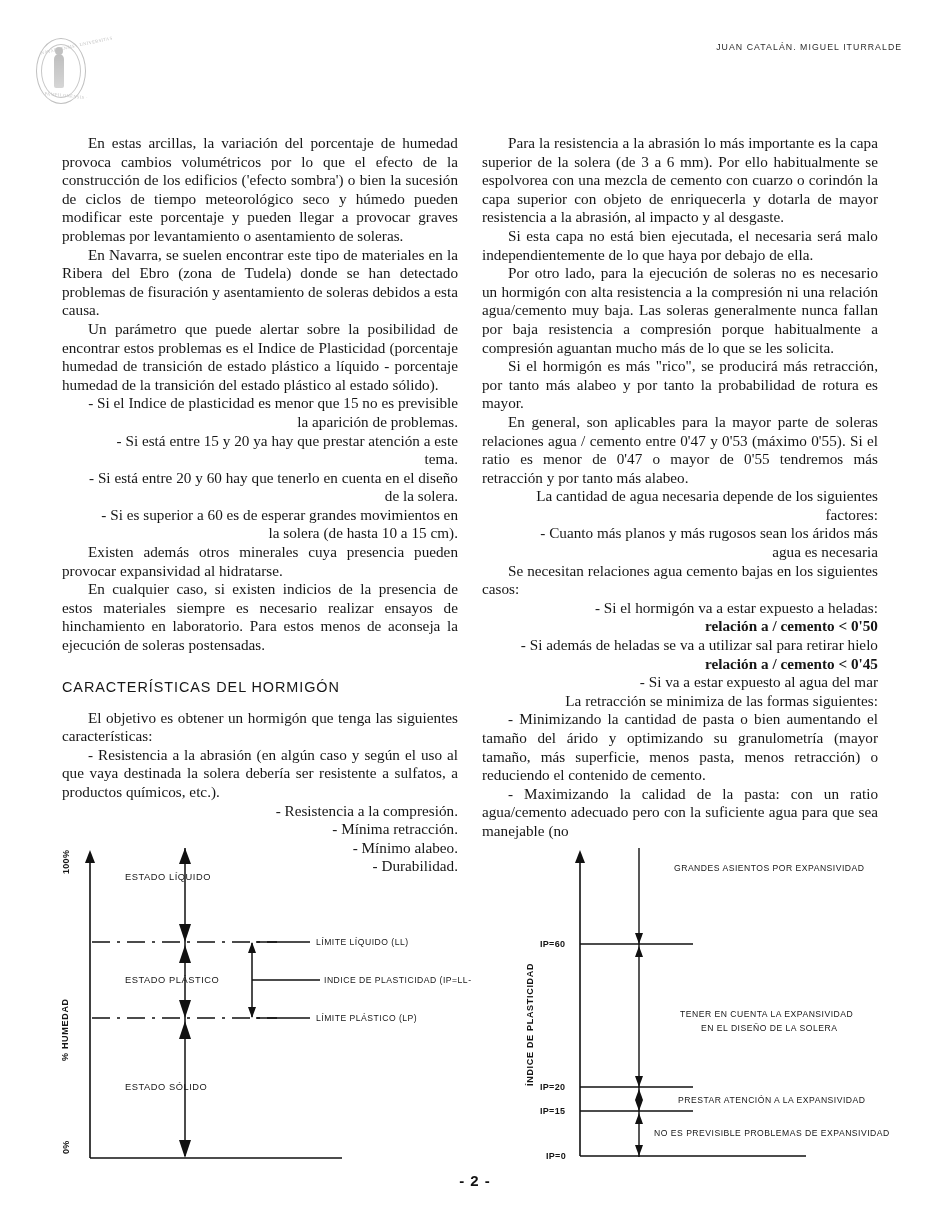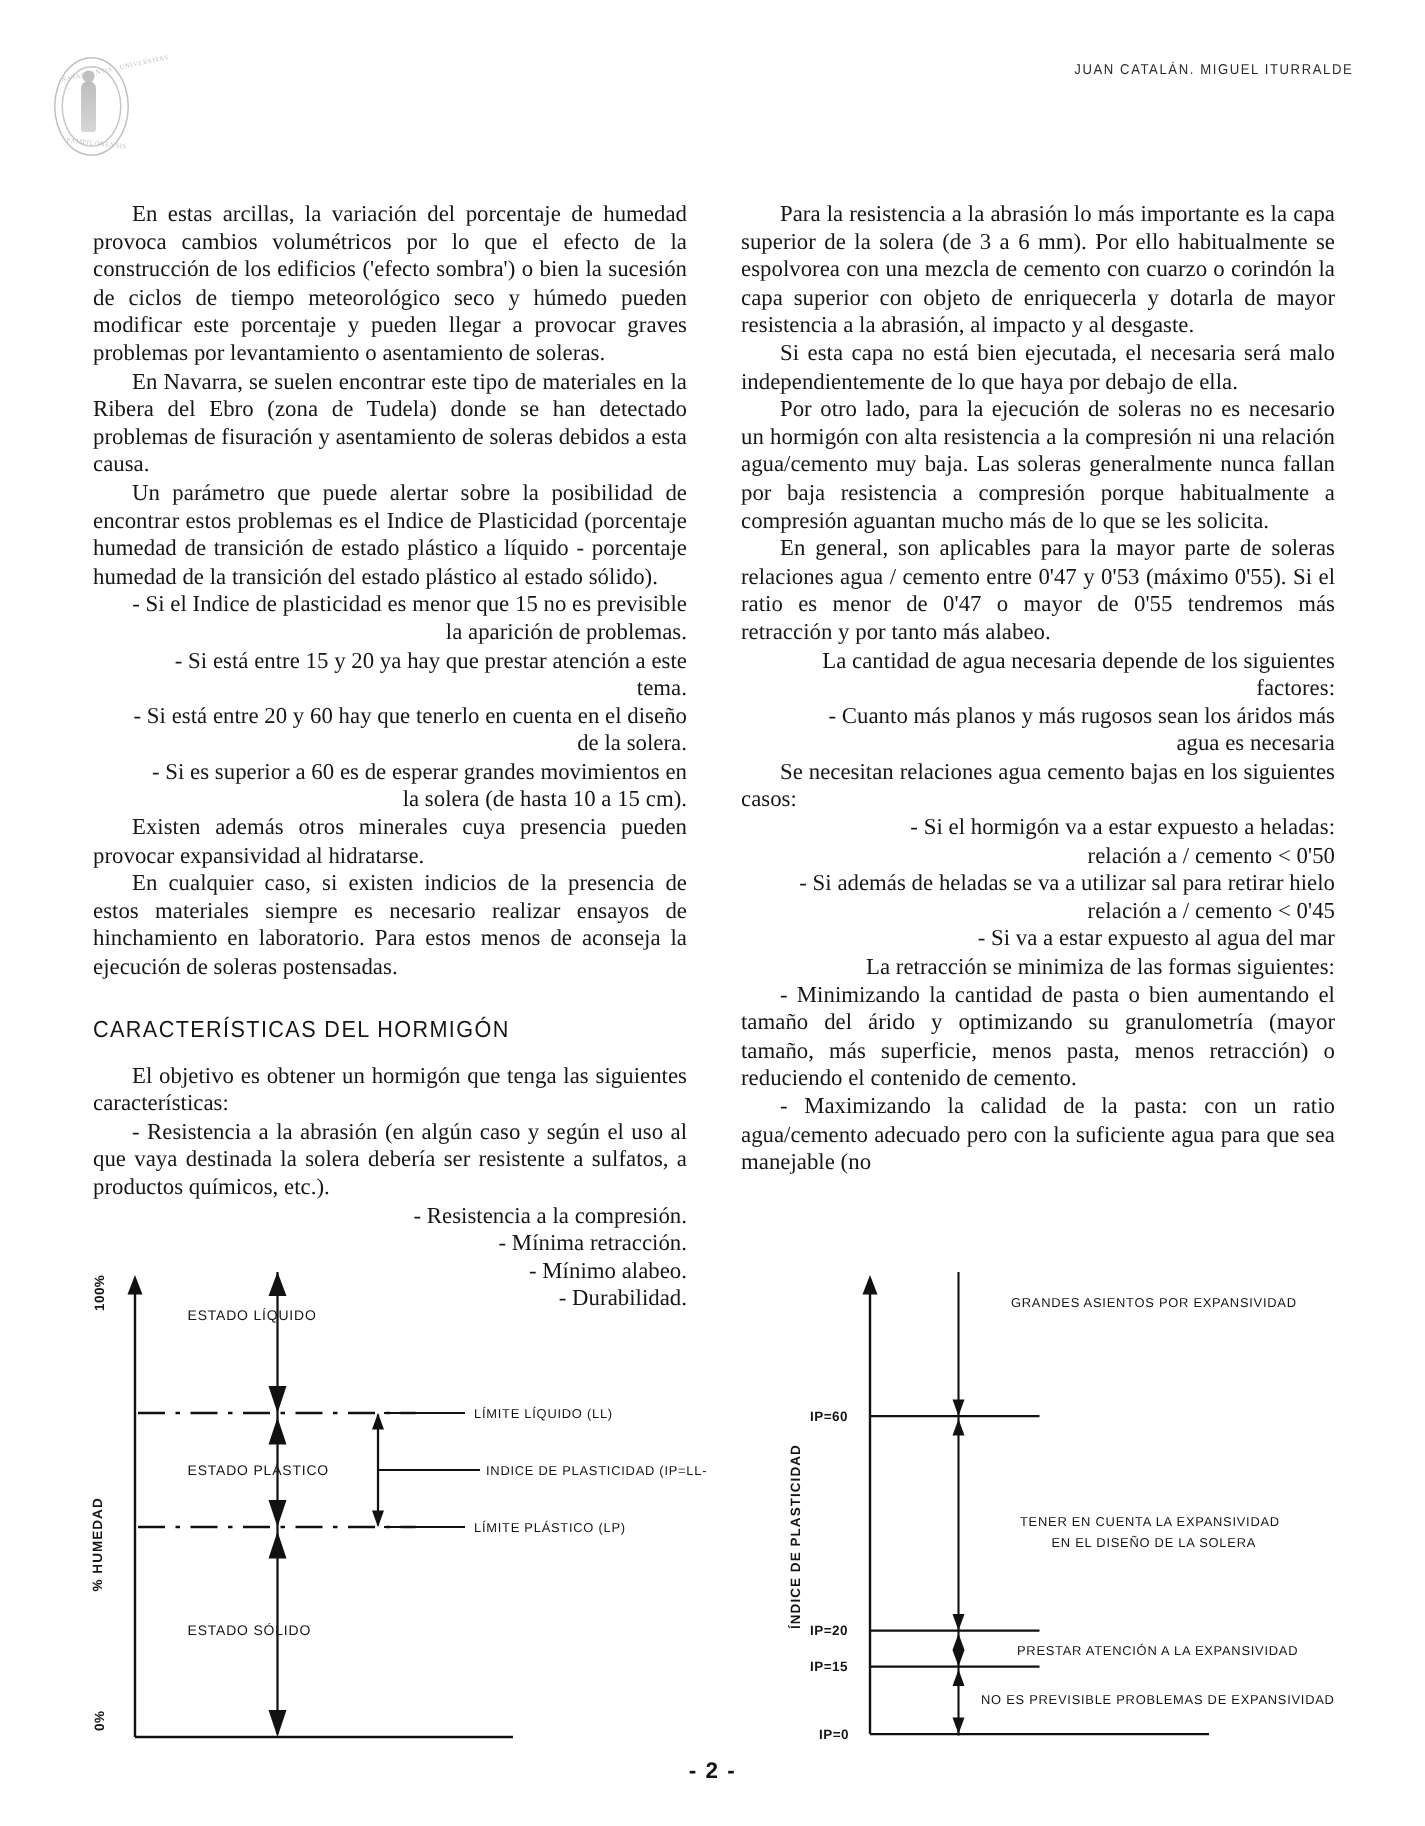--- a/index.html
+++ b/index.html
@@ -85,35 +85,35 @@
     white-space: nowrap;
   }
 
   
   .columns {
     position: absolute;
     top: 134px;
     left: 62px;
     width: 828px;
     display: flex;
-    gap: 36px;
+    gap: 24px;
   }
   .col {
     width: 396px;
   }
   .col p {
     margin: 0;
     font-size: 15.2px;
     line-height: 18.6px;
     text-align: justify;
     text-indent: 26px;
     letter-spacing: 0.02px;
     font-family: "Liberation Serif", serif;
   }
-  .col p.noindent { text-indent: 0; }
+  .col p.noindent { text-indent: 0; font-weight: bold; }
   .col p.lastline-left { text-align: right; }
 
   h2.section-title {
     margin: 23px 0 13px 0;
     font-family: "Liberation Sans", sans-serif;
     font-size: 15.5px;
     font-weight: 400;
     letter-spacing: 1.0px;
     transform: scaleX(0.93);
     transform-origin: left center;
@@ -214,20 +214,21 @@
     <p class="lastline-left">- Resistencia a la compresión.</p>
     <p class="lastline-left">- Mínima retracción.</p>
     <p class="lastline-left">- Mínimo alabeo.</p>
     <p class="lastline-left">- Durabilidad.</p>
   </div>
 
   <div class="col">
     <p>Para la resistencia a la abrasión lo más importante es la capa superior de la solera (de 3 a 6 mm). Por ello habitualmente se espolvorea con una mezcla de cemento con cuarzo o corindón la capa superior con objeto de enriquecerla y dotarla de mayor resistencia a la abrasión, al impacto y al desgaste.</p>
     <p>Si esta capa no está bien ejecutada, el necesaria será malo independientemente de lo que haya por debajo de ella.</p>
     <p>Por otro lado, para la ejecución de soleras no es necesario un hormigón con alta resistencia a la compresión ni una relación agua/cemento muy baja. Las soleras generalmente nunca fallan por baja resistencia a compresión porque habitualmente a compresión aguantan mucho más de lo que se les solicita.</p>
+    <p>Si el hormigón es más "rico", se producirá más retracción, por tanto más alabeo y por tanto la probabilidad de rotura es mayor.</p>
     <p>En general, son aplicables para la mayor parte de soleras relaciones agua / cemento entre 0'47 y 0'53 (máximo 0'55). Si el ratio es menor de 0'47 o mayor de 0'55 tendremos más retracción y por tanto más alabeo.</p>
     <p class="lastline-left">La cantidad de agua necesaria depende de los siguientes factores:</p>
     <p class="lastline-left">- Cuanto más planos y más rugosos sean los áridos más agua es necesaria</p>
     <p>Se necesitan relaciones agua cemento bajas en los siguientes casos:</p>
     <p class="lastline-left">- Si el hormigón va a estar expuesto a heladas:</p>
     <p class="noindent lastline-left">relación a / cemento &lt; 0'50</p>
     <p class="lastline-left">- Si además de heladas se va a utilizar sal para retirar hielo</p>
     <p class="noindent lastline-left">relación a / cemento &lt; 0'45</p>
     <p class="lastline-left">- Si va a estar expuesto al agua del mar</p>
     <p class="lastline-left">La retracción se minimiza de las formas siguientes:</p>

